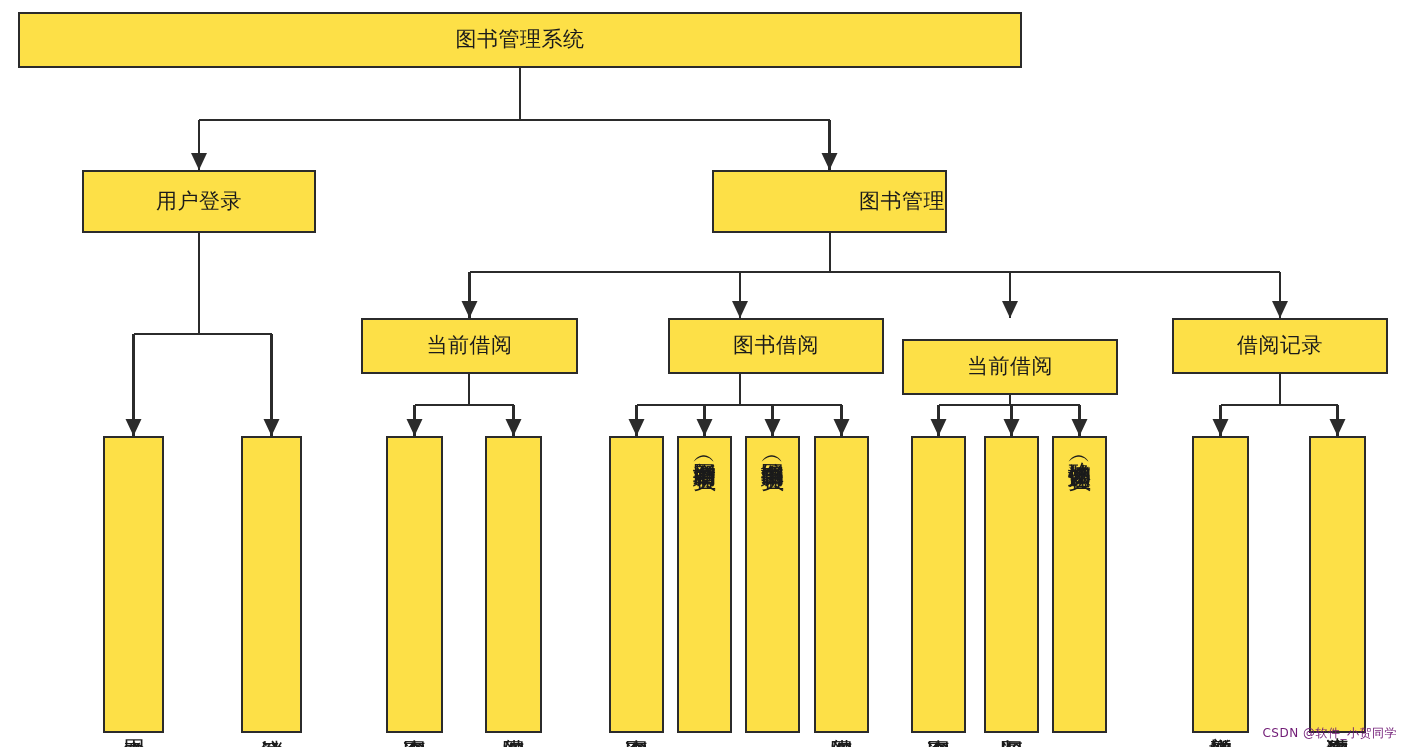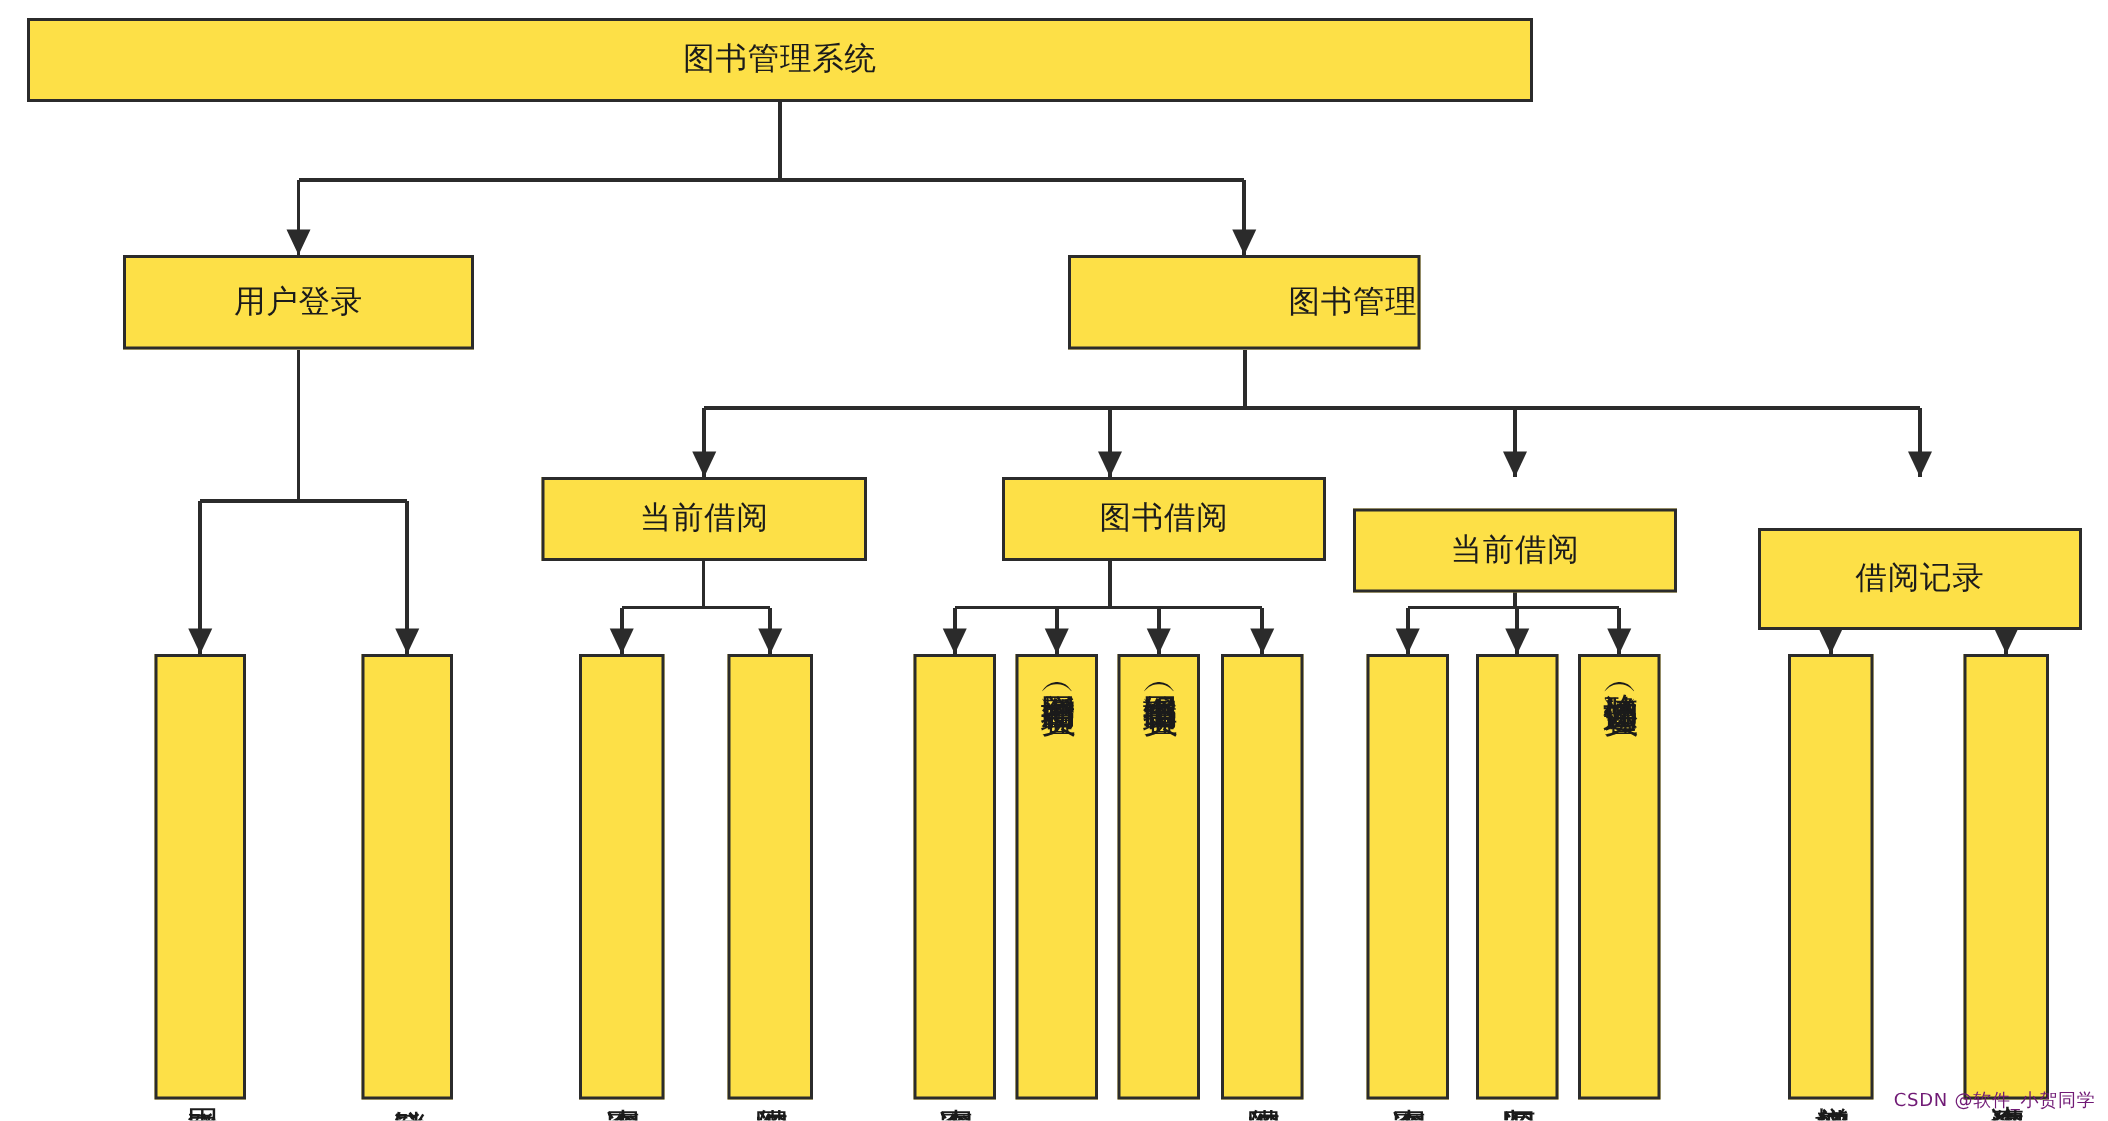--- a/index.html
+++ b/index.html
@@ -138,21 +138,21 @@
       </div>
       <div class="node node-h" style="left: 361px; top: 318px; width: 217px; height: 56px;">
         <span class="label">当前借阅</span>
       </div>
       <div class="node node-h" style="left: 668px; top: 318px; width: 216px; height: 56px;">
         <span class="label">图书借阅</span>
       </div>
       <div class="node node-h" style="left: 902px; top: 318px; width: 216px; height: 56px; margin-top: 21px;">
         <span class="label">当前借阅</span>
       </div>
-      <div class="node node-h" style="left: 1172px; top: 318px; width: 216px; height: 68px; margin-top: 34px;">
+      <div class="node node-h" style="left: 1172px; top: 318px; width: 216px; height: 56px;">
         <span class="label">借阅记录</span>
       </div>
       <div class="node node-v" style="left: 103px; top: 436px; width: 61px; height: 297px;">
         <span class="label">用户登录</span>
       </div>
       <div class="node node-v" style="left: 241px; top: 436px; width: 61px; height: 297px;">
         <span class="label">注销登录</span>
       </div>
       <div class="node node-v" style="left: 386px; top: 436px; width: 57px; height: 297px;">
         <span class="label">查询图书</span>

